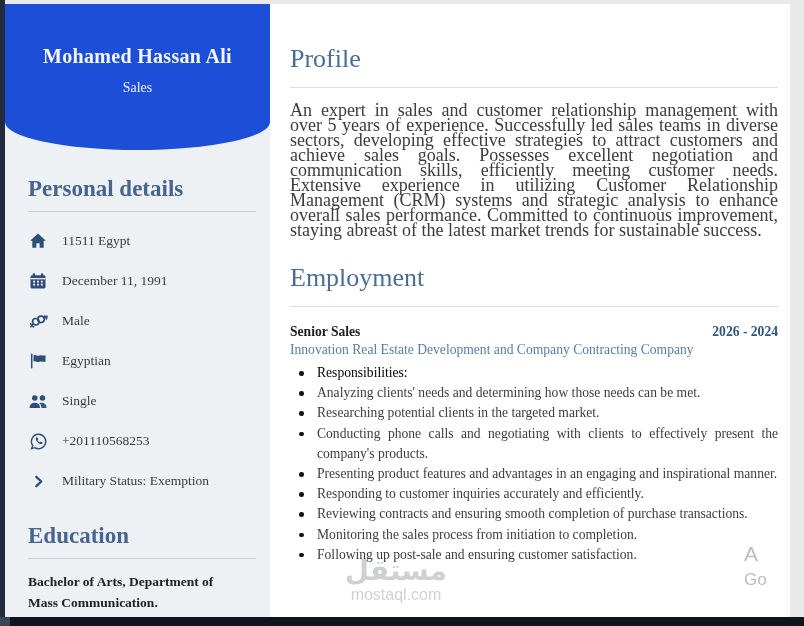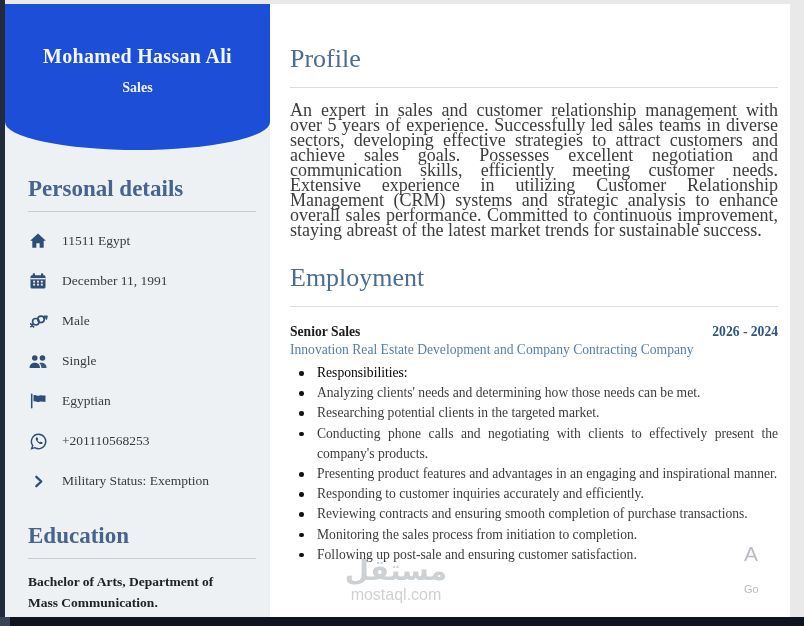--- a/index.html
+++ b/index.html
@@ -11,21 +11,21 @@
   .left-strip{position:absolute;top:0;left:0;width:5px;bottom:0;background:#222b3c;z-index:25;}
   .right-strip{position:absolute;top:0;right:0;width:14px;bottom:0;background:#e9e9e9;z-index:24;}
   .bottom-bar{position:absolute;left:0;right:0;bottom:0;height:9px;background:#0e1420;z-index:30;}
   .bottom-corner{position:absolute;left:0;bottom:0;width:10px;height:9px;background:#3a4457;z-index:31;}
 
   
   .sidebar{position:absolute;left:5px;top:4px;width:265px;bottom:9px;background:#edf1f4;overflow:hidden;z-index:2;}
   .sidebar-header{height:146px;background:#1d4ed8;border-radius:0 0 50% 50% / 0 0 28px 28px;
                   display:flex;flex-direction:column;align-items:center;justify-content:center;padding-bottom:14px;box-sizing:border-box;}
   .cv-name{color:#f4f6f8;font-size:20px;font-weight:bold;letter-spacing:.3px;}
-  .cv-role{color:#eef1f5;font-size:14px;margin-top:12px;font-weight:bold;}
+  .cv-role{color:#eef1f5;font-size:14px;margin-top:12px;}
 
   .s-heading{font-size:23px;color:#47648e;margin:26px 12px 0 23px;}
   .s-divider{height:1px;background:#c7cdd3;margin:9px 14px 0 23px;}
 
   .pd-list{margin-top:9px;text-align:center;}
   .pd-item{display:flex;align-items:center;height:40px;padding-left:23px;}
   .pd-icon{width:20px;height:20px;display:inline-flex;align-items:center;justify-content:center;flex:0 0 20px;}
   .pd-icon svg{display:block;}
   .pd-label{font-size:13.5px;color:#3a3a3a;margin-left:14px;}
 
@@ -54,21 +54,21 @@
   .bullet-list li.bold{font-weight:normal;color:#000000;}
 
   
   .wm-center{position:absolute;left:326px;top:556px;width:140px;text-align:center;
              color:#8d949b;opacity:.42;z-index:20;pointer-events:none;}
   .wm-ar{font-size:28px;font-weight:bold;line-height:30px;font-family:"DejaVu Sans", sans-serif;}
   .wm-domain{font-size:16px;margin-top:0;font-family:"Liberation Sans", sans-serif;}
   .wm-edge{position:absolute;left:744px;top:543px;color:#b9bdc2;z-index:6;pointer-events:none;
            font-family:"Liberation Sans", sans-serif;}
   .wm-edge-l1{font-size:21px;line-height:22px;}
-  .wm-edge-l2{font-size:11px;margin-top:18px;}
+  .wm-edge-l2{font-size:17px;margin-top:5px;}
 </style>
 </head>
 <body>
 
 <div class="top-strip"></div>
 
 <aside class="sidebar">
   <div class="sidebar-header">
     <div class="cv-name">Mohamed Hassan Ali</div>
     <div class="cv-role">Sales</div>
@@ -115,41 +115,41 @@
               <path d="M5.6 15.3 L2.4 18.5 M2.2 15.1 L5.8 18.7"></path>
               <circle cx="15.2" cy="9.3" r="4.1"></circle>
               <path d="M19 8 L22.6 5.6 M22.6 5.6 l-3.3 -.2 M22.6 5.6 l-.6 3.2"></path>
             </g>
           </svg>
         </span>
         <span class="pd-label">Male</span>
       </div>
       <div class="pd-item">
         <span class="pd-icon">
+          <svg width="18" height="18" viewBox="0 0 24 24">
+            <g fill="#2e4d77">
+              <rect x="2.6" y="2" width="2" height="20" rx="1"></rect>
+              <path d="M6 4.4 C9 2.7 11 5.9 14 4.7 C17 3.5 19 5.3 22 4.5 V12.9 C19 13.7 17 11.9 14 13.1 C11 14.3 9 11.1 6 12.8 Z"></path>
+            </g>
+          </svg>
+        </span>
+        <span class="pd-label">Egyptian</span>
+      </div>
+      <div class="pd-item">
+        <span class="pd-icon">
           <svg width="19" height="19" viewBox="0 0 24 24">
             <g fill="#2e4d77">
               <circle cx="7.3" cy="7.6" r="3.5"></circle>
               <path d="M.8 20.3 v-.9 c0-3.4 2.9-5.7 6.5-5.7 s6.5 2.3 6.5 5.7 v.9 Z"></path>
               <circle cx="17" cy="7.6" r="3.5"></circle>
               <path d="M15.5 20.3 c0-.3.1-.6.1-.9 0-2.3-1-4.2-2.7-5.3 1-.3 1.7-.4 2.7-.4 3.6 0 6.5 2.3 6.5 5.7 v.9 Z" opacity=".95"></path>
             </g>
           </svg>
         </span>
         <span class="pd-label">Single</span>
-      </div>
-      <div class="pd-item">
-        <span class="pd-icon">
-          <svg width="18" height="18" viewBox="0 0 24 24">
-            <g fill="#2e4d77">
-              <rect x="2.6" y="2" width="2" height="20" rx="1"></rect>
-              <path d="M6 4.4 C9 2.7 11 5.9 14 4.7 C17 3.5 19 5.3 22 4.5 V12.9 C19 13.7 17 11.9 14 13.1 C11 14.3 9 11.1 6 12.8 Z"></path>
-            </g>
-          </svg>
-        </span>
-        <span class="pd-label">Egyptian</span>
       </div>
       <div class="pd-item">
         <span class="pd-icon">
           <svg width="19" height="19" viewBox="0 0 24 24">
             <path d="M12 2.9 a9.1 9.1 0 1 1 -4.6 16.9 l-4.1 1.3 1.4-3.9 A9.1 9.1 0 0 1 12 2.9 z" fill="none" stroke="#2e4d77" stroke-width="1.8"></path>
             <path fill="#2e4d77" d="M8.8 7.3 c.4-.9 1.6-1 2-.1 l.7 1.4 c.2.4.1.8-.2 1.1 l-.6.6 c.6 1.2 1.6 2.2 2.8 2.8 l.6-.6 c.3-.3.7-.4 1.1-.2 l1.4.7 c.9.4.8 1.6-.1 2 -.9.4-1.9.4-2.8 0 a10 10 0 0 1 -4.9 -4.9 c-.4-.9-.4-1.9 0-2.8 z"></path>
           </svg>
         </span>
         <span class="pd-label">+201110568253</span>
       </div>

